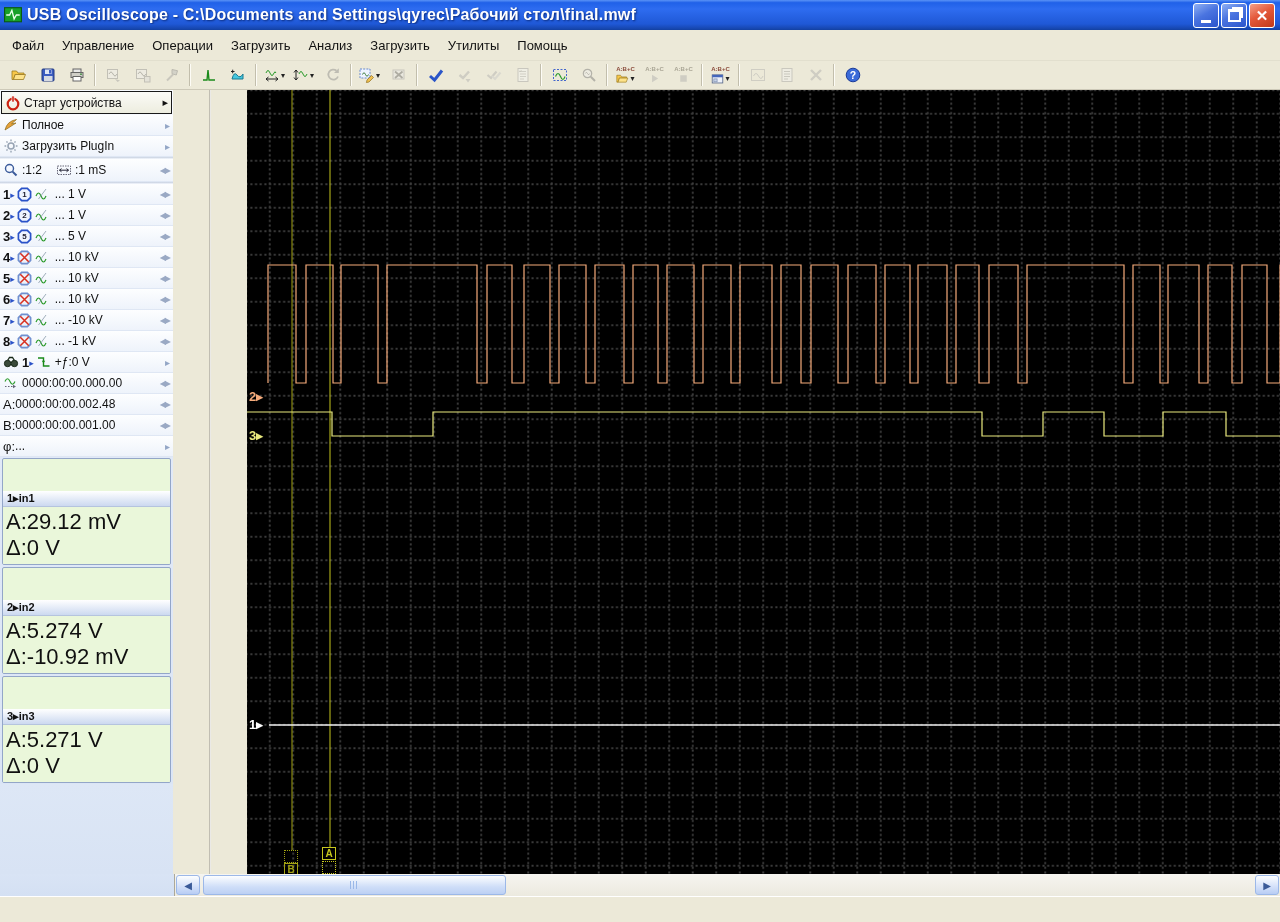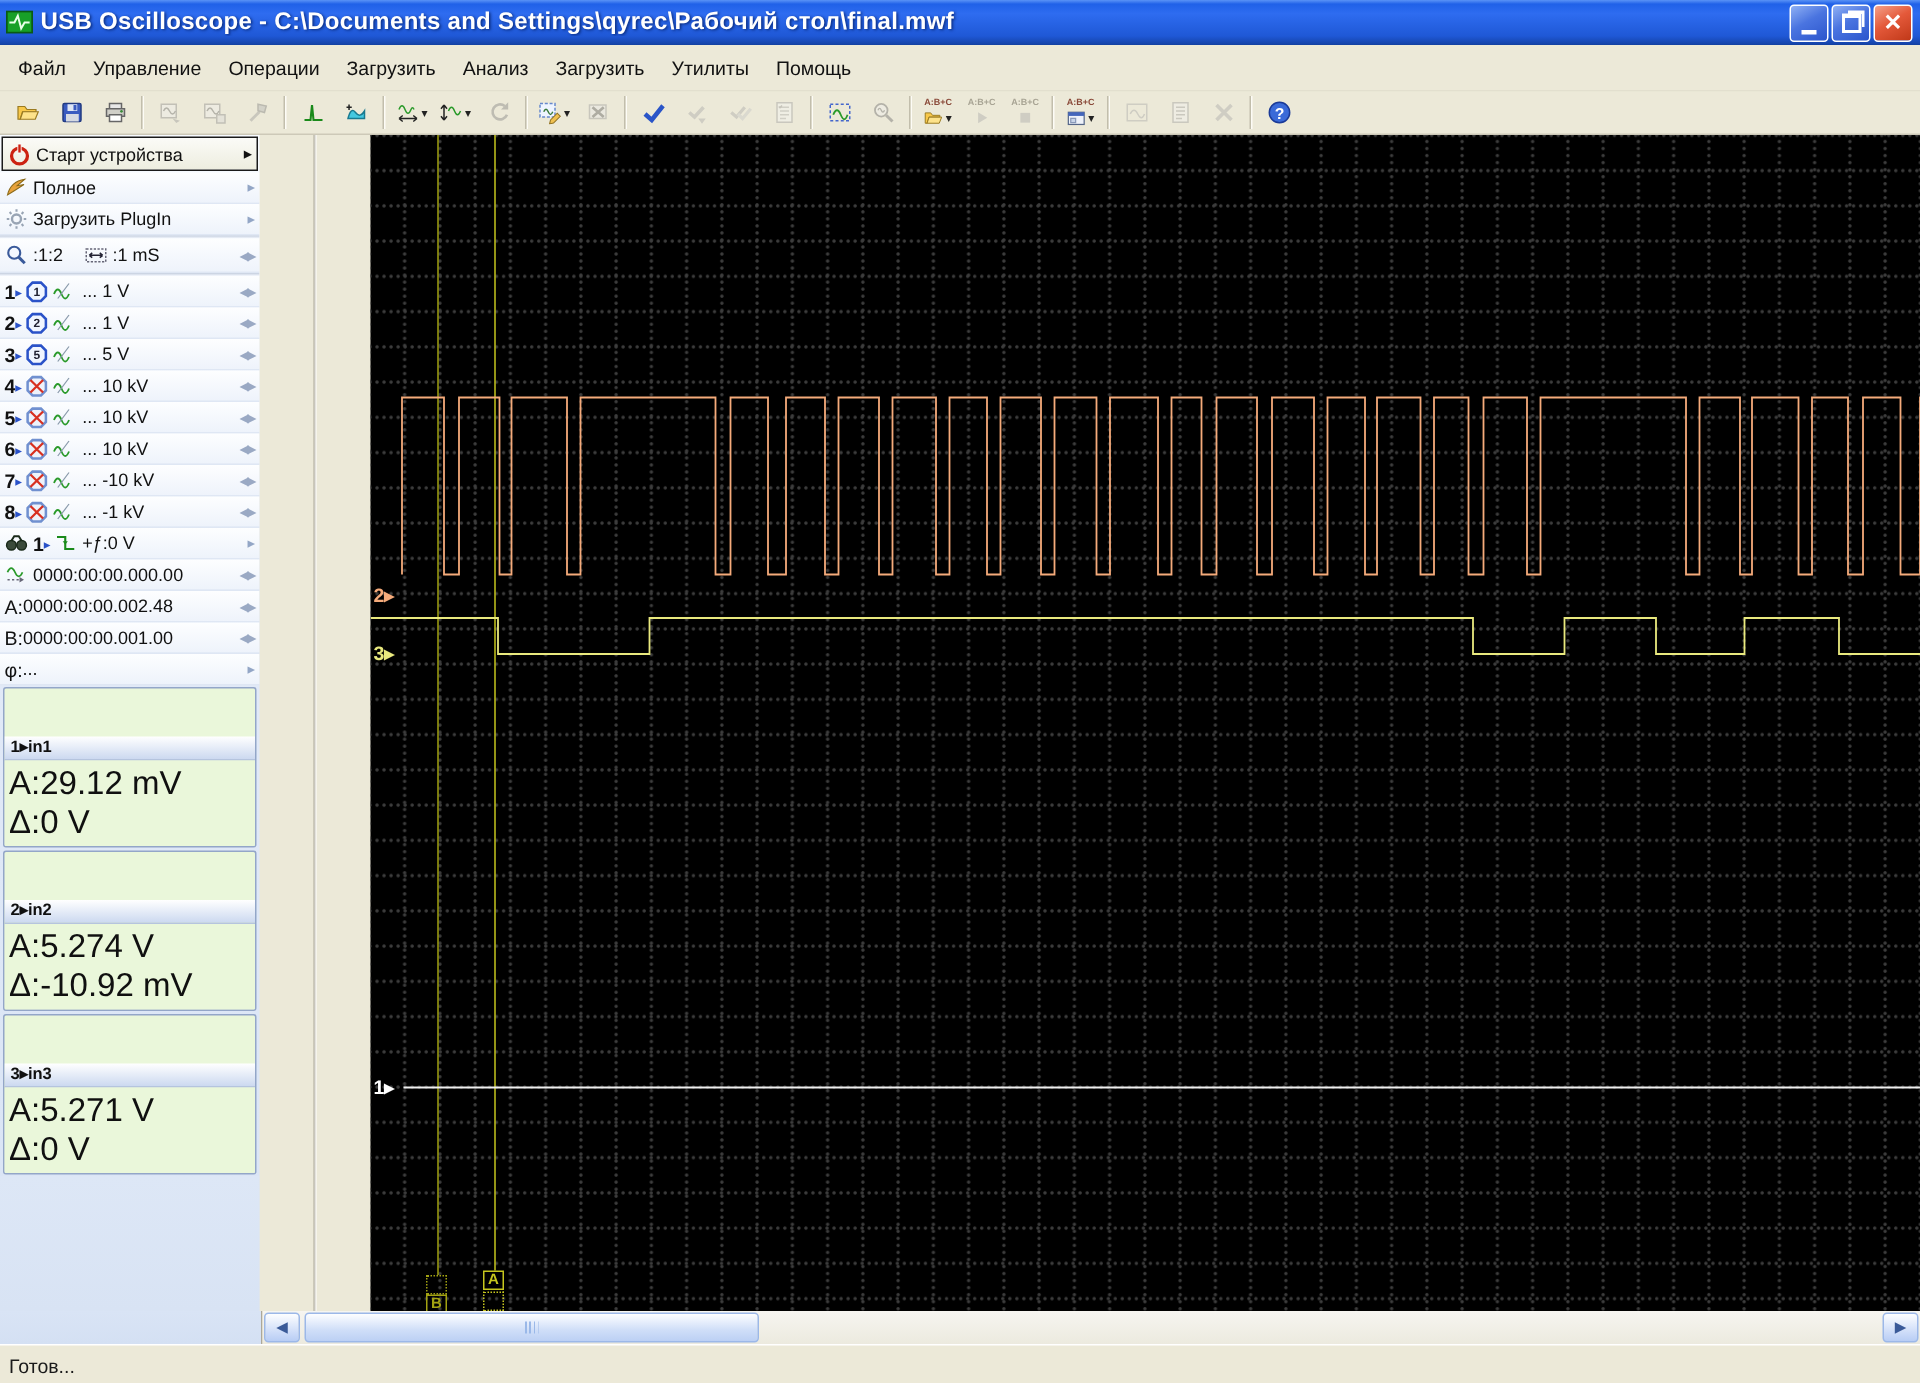--- a/index.html
+++ b/index.html
@@ -631,16 +631,15 @@
       <div class="h-track">
         <div class="hthumb"></div>
       </div>
       <div class="sb-btn h">
           <span>▶</span>
         </div>
     </div>
   </div>
 
   <div class="statusbar">
-    <span class="status-left">Готов...</span>
   </div>
 
 </div>
 
 </body></html>

